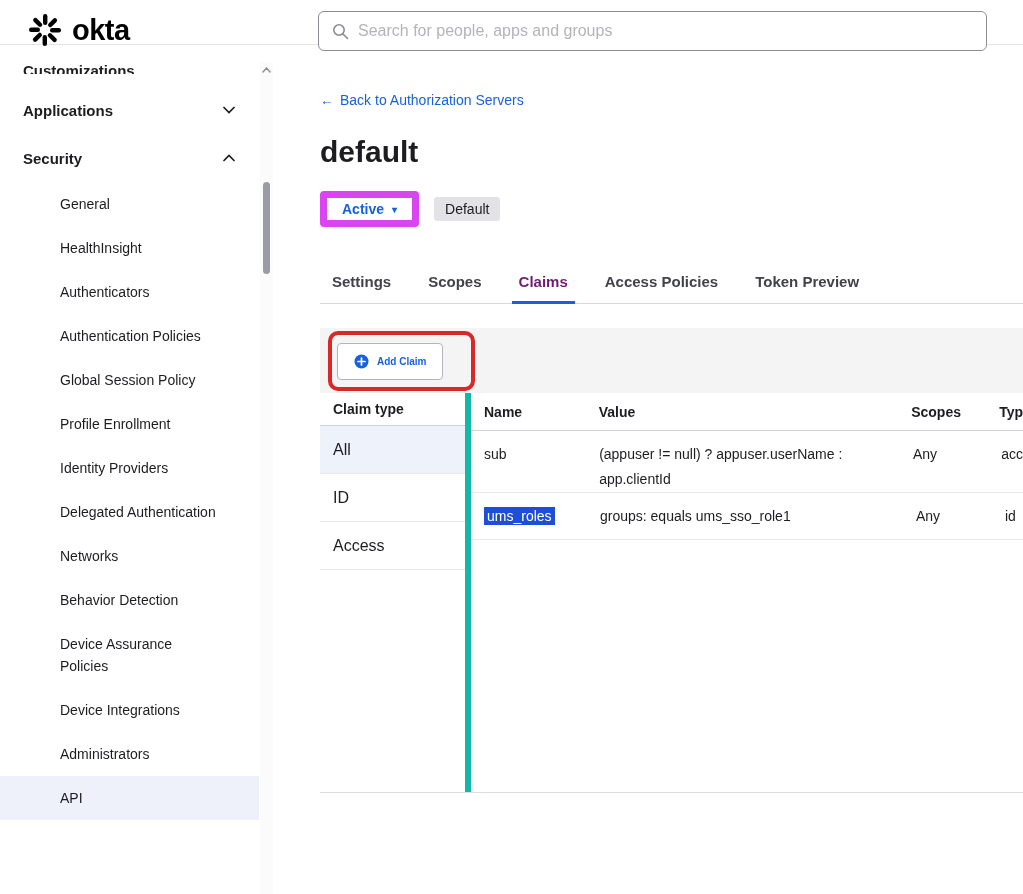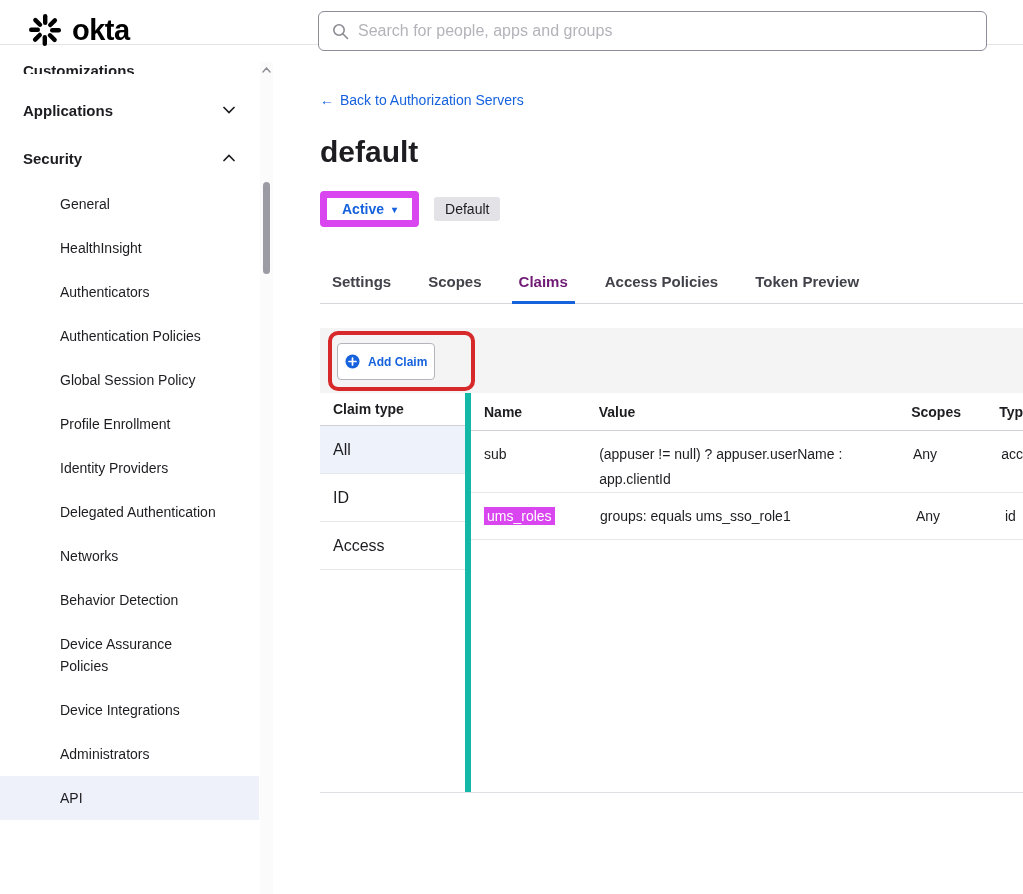--- a/index.html
+++ b/index.html
@@ -52,24 +52,24 @@
 
   .tabs { margin-top:38px; display:flex; gap:37px; padding-left:12px;
           border-bottom:1px solid #d8d8dc; position:relative; }
   .tab { position:relative; padding:8px 0 13px; font-size:15px; font-weight:600;
          color:#42424a; cursor:pointer; white-space:nowrap; }
   .tab.active { color:#701a75; }
   .tab.active::after { content:""; position:absolute; left:-7px; right:-7px; bottom:-1px;
                        height:3px; background:#1662dd; }
 
   .toolbar { margin-top:24px; height:65px; background:#f4f4f5; position:relative; }
-  .add-claim-btn { position:absolute; left:17px; top:15px; height:37px; padding:0 7px;
+  .add-claim-btn { position:absolute; left:17px; top:15px; height:37px; padding:0 16px;
                    display:inline-flex; align-items:center; gap:8px; background:#fff;
                    border:1px solid #b4b4bc; border-radius:4px; color:#1662dd;
-                   font-size:12px; font-weight:bold; cursor:pointer;
+                   font-size:10px; font-weight:bold; cursor:pointer;
                    font-family:"Liberation Sans", sans-serif; }
   .annotation { position:absolute; left:8px; top:3px; width:147px; height:60px;
                 border:4px solid #d7282a; border-radius:10px; pointer-events:none; }
 
   .widget { display:flex; height:400px; border-bottom:1px solid #dedee3; }
   .claim-types { width:151px; border-right:6px solid #14b8a6; }
   .ct-header { height:33px; display:flex; align-items:center; padding-left:13px;
                font-size:14px; font-weight:bold; border-bottom:1px solid #cfcfd6; }
   .ct-option { height:48px; display:flex; align-items:center; padding-left:13px;
                font-size:16px; border-bottom:1px solid #e7e7ec; cursor:pointer; }
@@ -80,21 +80,21 @@
   .t-head { height:38px; align-items:center; border-bottom:1px solid #cfcfd6; }
   .t-head .cell { font-weight:bold; padding-top:0; }
   .cell { font-size:14px; line-height:25px; padding-top:11px; }
   .t-head .cell { padding-top:0; line-height:normal; }
   .c-name   { width:129px; padding-left:13px; }
   .c-value  { width:316px; padding-right:22px; }
   .c-scopes { width:89px; }
   .c-type   { flex:1; white-space:nowrap; }
   .row-1 { min-height:61px; }
   .row-2 { min-height:47px; }
-  .hl { background:#d946ef; color:#fff; padding:1px 3px; }
+  .hl { background:#1d4ed8; color:#fff; padding:1px 3px; }
 </style>
 </head>
 <body>
 
 <header class="topbar">
   <div class="logo">
     <svg width="36" height="36" viewBox="0 0 36 36">
       <g fill="#000">
         <rect x="16" y="2" width="4.4" height="11" rx="2.2"></rect>
         <rect x="16" y="2" width="4.4" height="11" rx="2.2" transform="rotate(45 18 18)"></rect>

